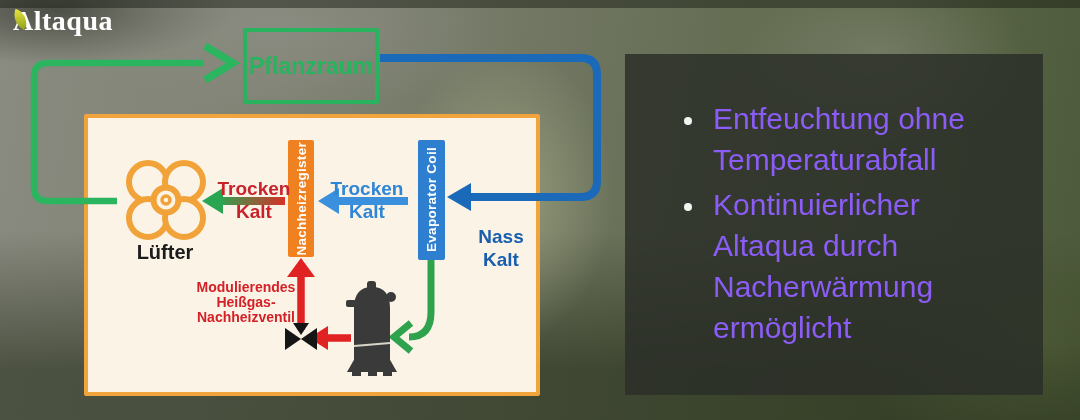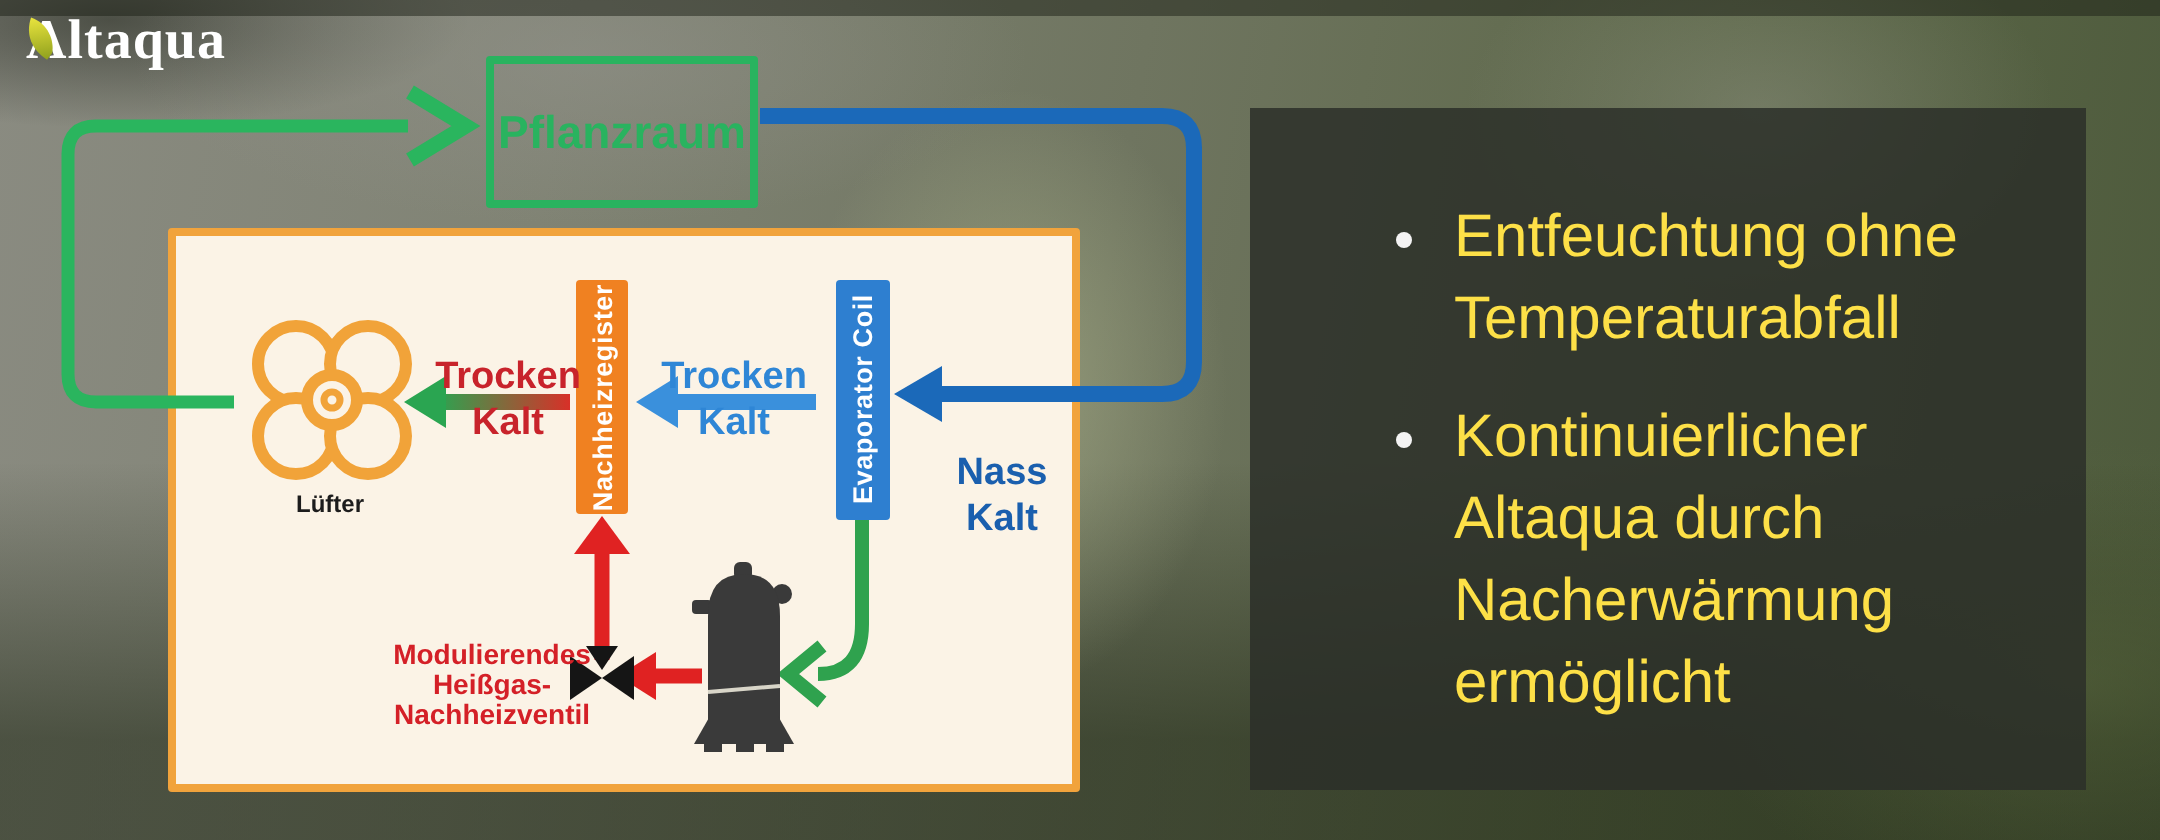--- a/index.html
+++ b/index.html
@@ -42,37 +42,37 @@
 
   .overlay { position:absolute; left:0; top:0; z-index:2; pointer-events:none; }
 
   .lbl { position:absolute; z-index:3; text-align:center; font-weight:600;
     line-height:21px; white-space:nowrap; }
   .lbl span { display:block;text-align:center; }
   .lbl-warm   { left:215px; top:178px; width:78px; font-size:19px; color:#c8232b; }
   .lbl-warm span + span, .lbl-kalt span + span, .lbl-nass span + span { margin-top:2px; }
   .lbl-kalt   { left:328px; top:178px; width:78px; font-size:19px; color:#2e86d6; }
   .lbl-nass   { left:462px; top:178px; width:78px; font-size:19px; color:#1a5fae;margin-top:48px; }
-  .lbl-fan    { left:133px; top:242px; width:64px; font-size:12px; color:#1c1c1c; }
+  .lbl-fan    { left:133px; top:242px; width:64px; font-size:20px; color:#1c1c1c; }
   .lbl-valve  { left:195px; top:280px; width:102px; font-size:14px; line-height:15px;
-                color:#d42027;margin-top:40px; }
+                color:#d42027; }
 
   .vbox { position:absolute; z-index:3; display:flex; align-items:center;
     justify-content:center; color:#fff; border-radius:2px; }
   .vbox span { writing-mode:vertical-rl; transform:rotate(180deg);
     font-size:13.5px; font-weight:600; letter-spacing:0.3px; white-space:nowrap; }
   .vbox-register  { left:288px; top:140px; width:26px; height:117px; background:#f08121; }
   .vbox-evap      { left:418px; top:140px; width:27px; height:120px; background:#2e7fd0; }
 
   
   .panel { position:absolute; left:625px; top:54px; width:418px; height:341px;
     background:rgba(43,46,40,0.84); z-index:4; box-sizing:border-box; }
   .panel ul { margin:44px 34px 0 0; padding:0 0 0 78px; }
-  .panel li { color:#fde047; font-size:30px; line-height:41px;
-    padding-left:6px; margin:18px; }
+  .panel li { color:#8b5cf6; font-size:30px; line-height:41px;
+    padding-left:6px; margin:4px; }
   .panel li::marker { color:#f4f4f4; font-size:26px; }
 </style>
 </head>
 <body>
 
 <div class="canvas">
   <div class="bg"></div>
   <div class="top-strip"></div>
 
   <div class="logo">

